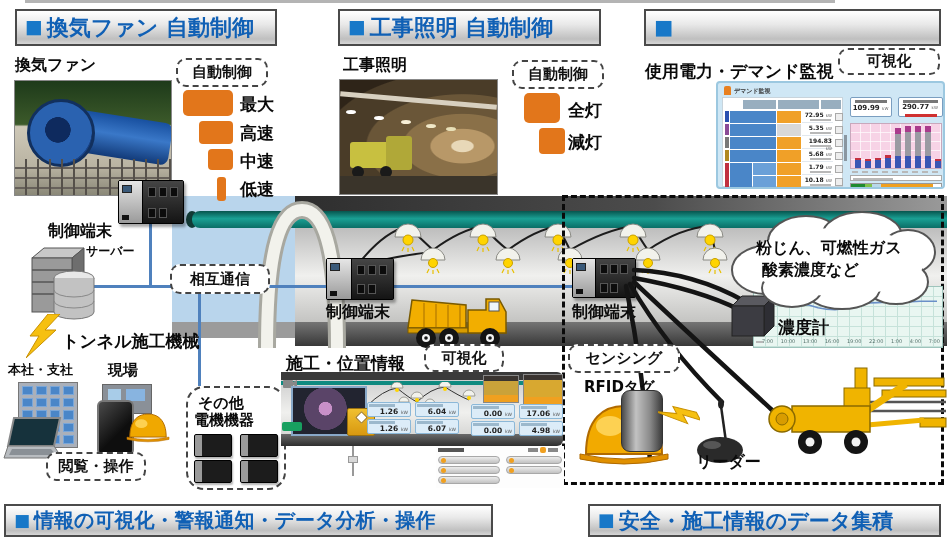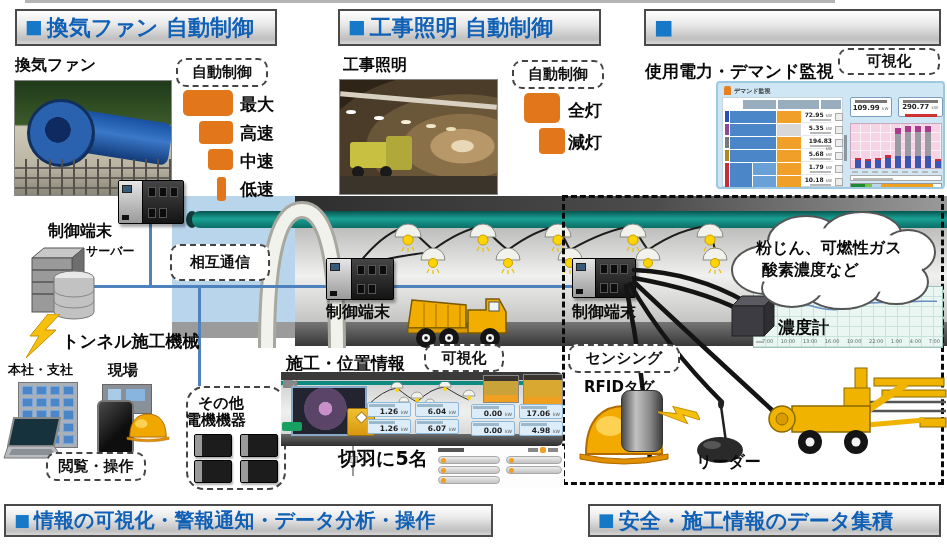--- a/index.html
+++ b/index.html
@@ -194,21 +194,21 @@
     <div class="dr">
         <i style="left:4px;top:5px"></i>
         <i style="left:14px;top:5px"></i>
         <i style="left:24px;top:5px"></i>
         <i style="left:4px;bottom:4px"></i>
         <i style="left:14px;bottom:4px"></i>
       </div>
   </div>
   <div class="lbl" style="left:572px;top:302px;font-size:16px">制御端末</div>
 
-  <div class="badge" style="left:170px;top:244px;width:100px;height:37px">相互通信</div>
+  <div class="badge" style="left:170px;top:264px;width:100px;height:30px">相互通信</div>
 
   <div class="lbl" style="left:15px;top:55px;font-size:16px">換気ファン</div>
   <div class="abs" style="left:14px;top:80px;width:156px;height:114px;background:linear-gradient(#1e3a1a,#3c5a2a 38%,#cfc9b8 40%,#b9b3a2 75%,#8a8878);overflow:hidden;border:1px solid #888">
     <div class="abs" style="left:40px;top:34px;width:116px;height:42px;background:linear-gradient(#1850a0,#3a78c8 45%,#123a78);border-radius:8px;transform:rotate(9deg)"></div>
     <div class="abs" style="left:12px;top:18px;width:62px;height:62px;border-radius:50%;background:radial-gradient(circle at 45% 45%,#0e2a5e 0 26%,#2a62b0 27% 70%,#1a4488 71%);border:3px solid #12305e"></div>
     <div class="abs" style="left:0;top:78px;width:156px;height:36px;background:repeating-linear-gradient(90deg,transparent 0 10px,#55504a 10px 12px),repeating-linear-gradient(transparent 0 8px,#66605a 8px 10px)"></div>
   </div>
   <div class="badge" style="left:176px;top:58px;width:92px;height:29px">自動制御</div>
   <div class="obar" style="left:183px;top:90px;width:50px;height:26px;border-radius:5px"></div>
   <div class="obar" style="left:199px;top:121px;width:34px;height:23px;border-radius:4px"></div>
@@ -284,21 +284,21 @@
   <div class="abs" style="left:97px;top:400px;width:33px;height:52px;border-radius:6px;border:2px solid #777;background:linear-gradient(135deg,#4a4a4a,#0e0e0e 60%)"></div>
   <svg class="abs" style="left:126px;top:408px" width="44" height="38" viewBox="0 0 92 70">
     <path d="M8,56 C8,20 26,8 46,8 C66,8 84,20 84,56 Z" fill="#f0a800" stroke="#b06a00" stroke-width="2"></path>
     <ellipse cx="32" cy="28" rx="13" ry="9" fill="#ffd860" opacity="0.85"></ellipse>
     <path d="M2,56 Q46,66 90,56 L90,61 Q46,71 2,61 Z" fill="#e09000" stroke="#b06a00"></path>
   </svg>
   <div class="badge" style="left:46px;top:452px;width:100px;height:29px">閲覧・操作</div>
 
   <div class="abs" style="left:186px;top:386px;width:96px;height:100px;border:2px dashed #444;border-radius:18px;background:#fff"></div>
   <div class="lbl" style="left:198px;top:394px;font-size:15px">その他</div>
-  <div class="lbl" style="left:186px;top:411px;font-size:15px">電機機器</div>
+  <div class="lbl" style="left:194px;top:411px;font-size:15px">電機機器</div>
   <div class="minidev" style="left:194px;top:434px;width:36px;height:21px"></div>
   <div class="minidev" style="left:240px;top:434px;width:36px;height:21px"></div>
   <div class="minidev" style="left:194px;top:460px;width:36px;height:21px"></div>
   <div class="minidev" style="left:240px;top:460px;width:36px;height:21px"></div>
 
   <div class="lbl" style="left:343px;top:55px;font-size:16px">工事照明</div>
   <div class="abs" style="left:339px;top:79px;width:157px;height:114px;border:1px solid #888;overflow:hidden;background:radial-gradient(ellipse at 78% 58%,#e8d8b8 0 6%,#b89868 7% 18%,#8a7048 19% 34%,#6a5638 35% 55%,#4a3c28 56% 80%,#2e2418 81%)">
     <div class="abs" style="left:0;top:18px;width:157px;height:5px;background:#d8d0c0;transform:rotate(5deg)"></div>
     <div class="abs" style="left:6px;top:30px;width:10px;height:4px;background:#fff;border-radius:50%;box-shadow:28px 6px 0 #fff,55px 10px 0 #f8f0d8,80px 14px 0 #f0e8c8,100px 17px 0 #e8e0b8"></div>
     <div class="abs" style="left:10px;top:62px;width:48px;height:26px;background:#c8c040;border-radius:3px"></div>
@@ -606,21 +606,20 @@
         <div class="t"></div>
         <div class="v"><span>0.00</span> <span class="u">kW</span></div>
       </div>
     <div class="cvbox" style="left:238px;top:49px">
         <div class="t"></div>
         <div class="v"><span>4.98</span> <span class="u">kW</span></div>
       </div>
   </div>
   <div class="abs" style="left:352px;top:446px;width:2px;height:30px;background:#999"></div>
   <div class="abs" style="left:348px;top:456px;width:8px;height:5px;background:#d8d8d8;border:1px solid #999"></div>
-  <div class="lbl" style="left:338px;top:446px;font-size:19px">切羽に5名</div>
 
   <div class="abs" style="left:436px;top:446px;width:128px;height:42px;background:#fdfdfd">
     <div class="blur" style="left:2px;top:2px;width:26px;height:4px;background:#555"></div>
     <div class="blur" style="left:92px;top:2px;width:10px;height:4px;background:#888"></div>
     <div class="abs" style="left:104px;top:1px;width:6px;height:6px;background:#f0a020;border-radius:2px"></div>
     <div class="blur" style="left:112px;top:2px;width:10px;height:4px;background:#888"></div>
     <div class="gbar" style="left:2px;top:10px;width:62px">
         <i></i>
       </div>
     <div class="gbar" style="left:70px;top:10px;width:56px">

